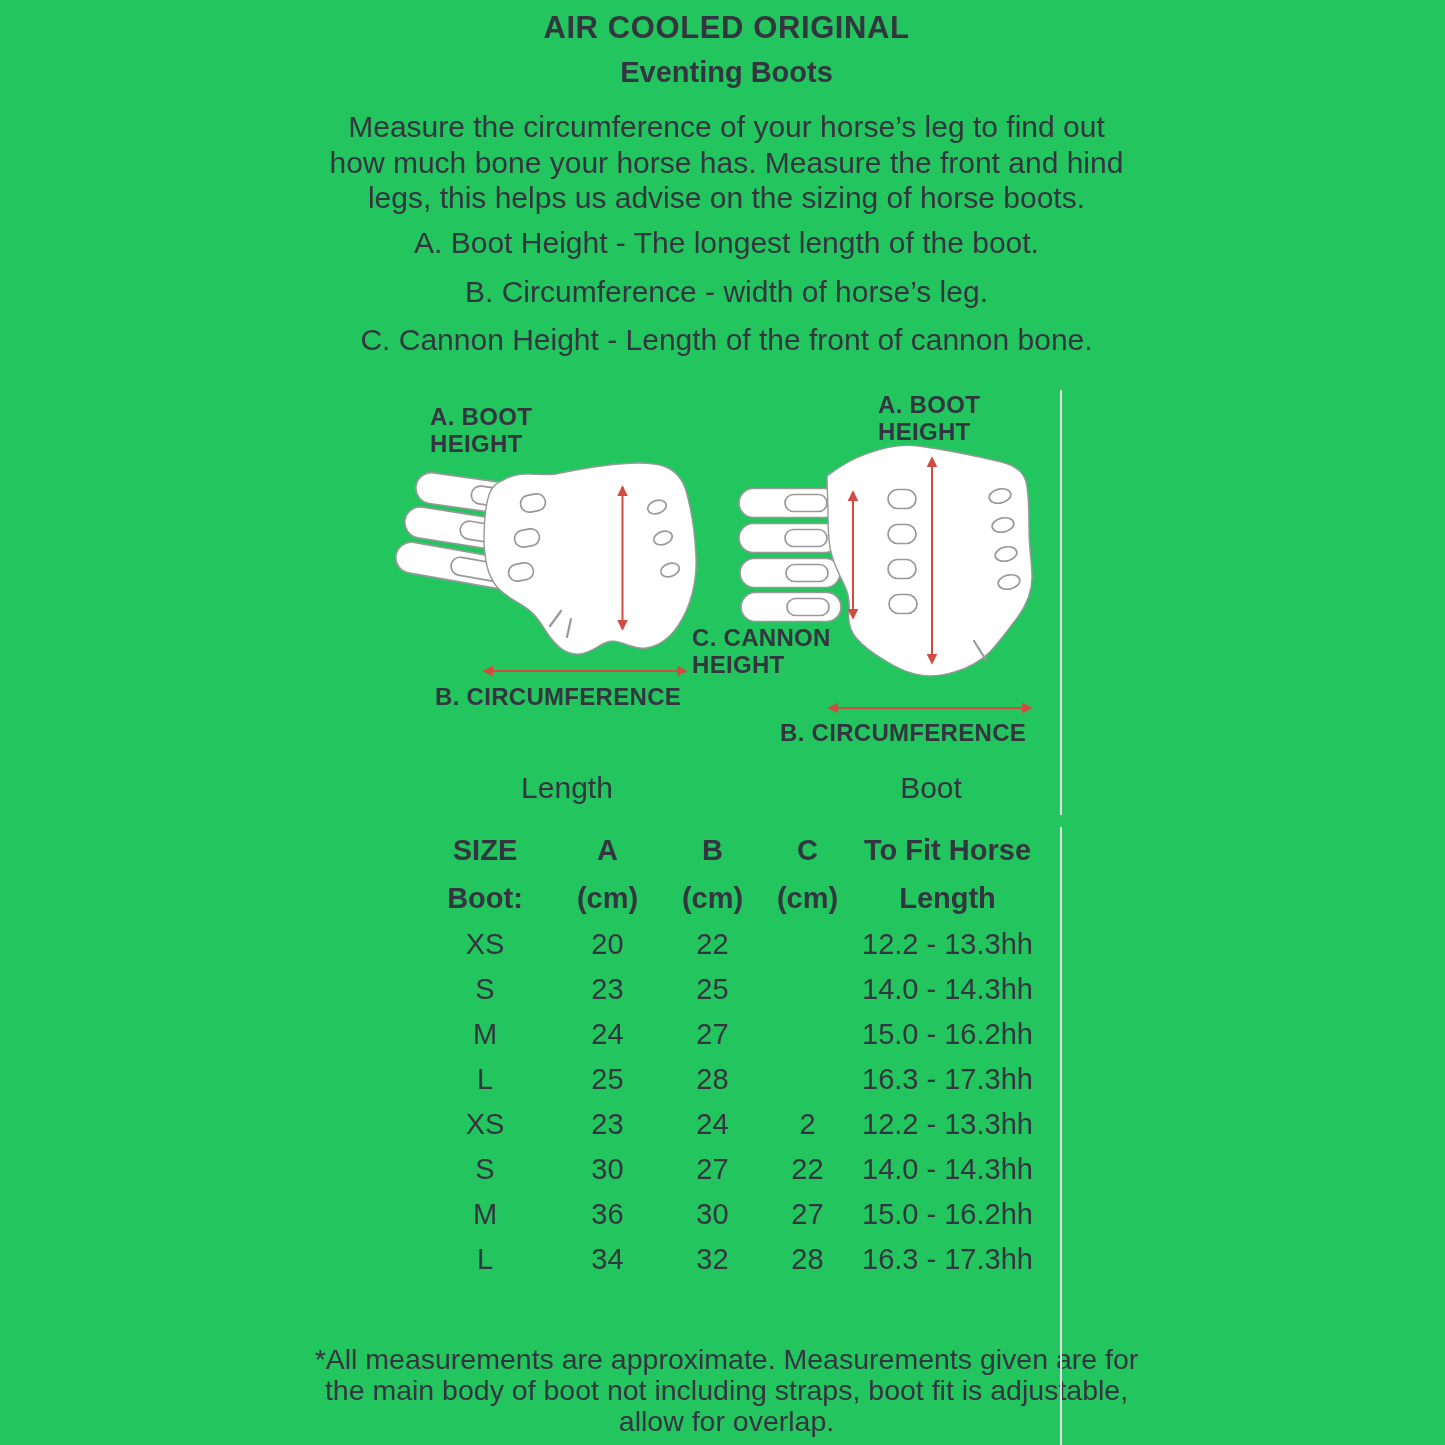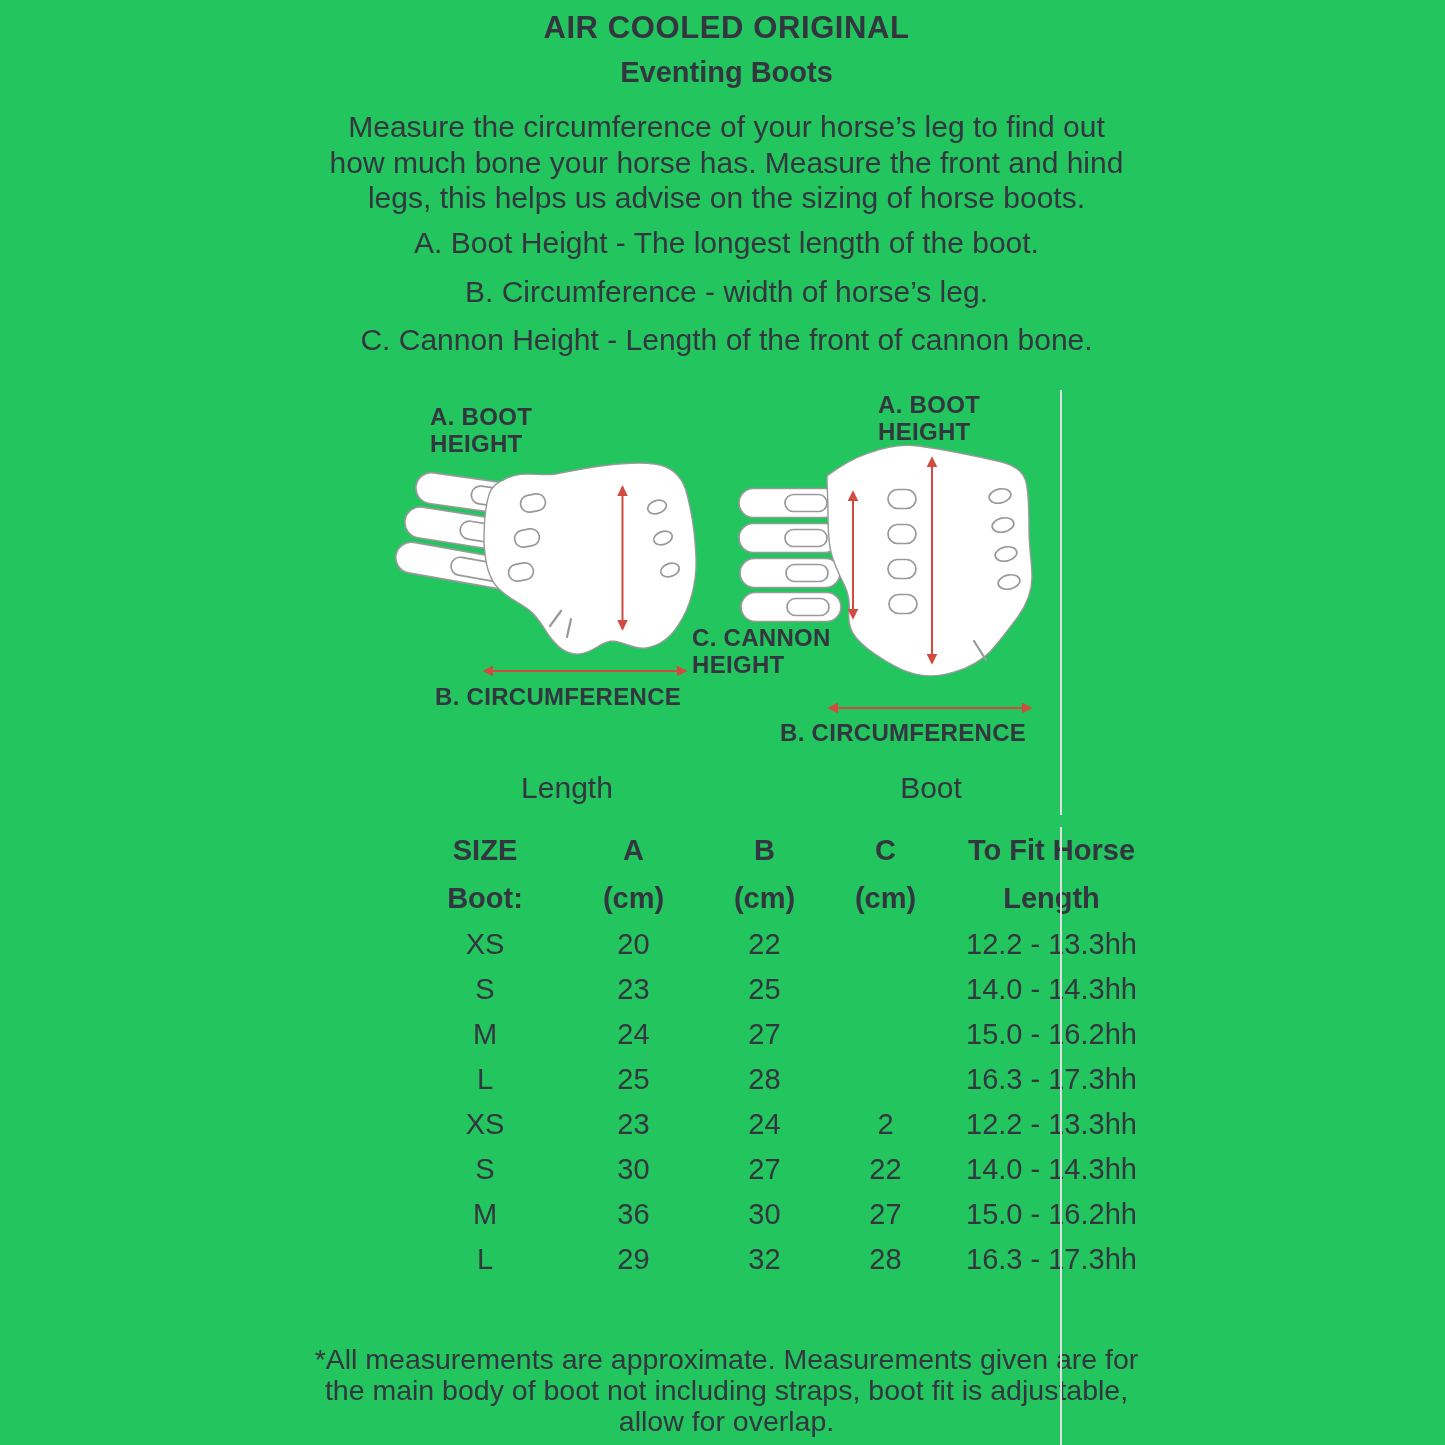--- a/index.html
+++ b/index.html
@@ -19,21 +19,21 @@
   }
   .lbl-d1-height{left:430px;top:403px;width:200px;}
   .lbl-d1-circ{left:435px;top:683px;width:300px;}
   .lbl-d2-height{left:878px;top:391px;width:200px;}
   .lbl-d2-cannon{left:692px;top:624px;width:200px;}
   .lbl-d2-circ{left:780px;top:719px;width:300px;}
   .caption{position:absolute;top:771px;width:200px;text-align:center;font-size:30px;}
   .caption-front{left:467px;}
   .caption-hind{left:831px;}
   .size-table{position:absolute;left:420px;top:826px;width:620px;font-size:29px;}
-  .trow{display:grid;grid-template-columns:130px 115px 95px 95px 185px;align-items:center;height:45px;gap:26px;}
+  .trow{display:grid;grid-template-columns:130px 115px 95px 95px 185px;align-items:center;height:45px;}
   .trow.header{height:48px;font-weight:700;}
   .trow.section{font-weight:700;}
   .tcell{text-align:center;}
   .footnote{top:1344px;font-size:28.5px;line-height:31px;white-space:pre-line;}
   .divider{position:absolute;left:1060px;width:2px;background:var(--divider,#dfdfe2);}
   .divider.seg1{top:390px;height:425px;}
   .divider.seg2{top:827px;height:618px;}
   .diagram-svg{position:absolute;left:350px;top:385px;width:760px;height:370px;}
   .ol{stroke:var(--outline,#999);fill:none;stroke-width:1.7;}
   .ol-fill{stroke:var(--outline,#999);fill:#fff;stroke-width:1.7;}
@@ -208,21 +208,21 @@
       </div>
       <div class="trow data">
         <div class="tcell">M</div>
         <div class="tcell">36</div>
         <div class="tcell">30</div>
         <div class="tcell">27</div>
         <div class="tcell">15.0 - 16.2hh</div>
       </div>
       <div class="trow data">
         <div class="tcell">L</div>
-        <div class="tcell">29</div>
+        <div class="tcell">34</div>
         <div class="tcell">32</div>
         <div class="tcell">28</div>
         <div class="tcell">16.3 - 17.3hh</div>
       </div>
     </div>
 
   <div class="abs ctr footnote">*All measurements are approximate. Measurements given are for
 the main body of boot not including straps, boot fit is adjustable,
 allow for overlap.</div>
 

